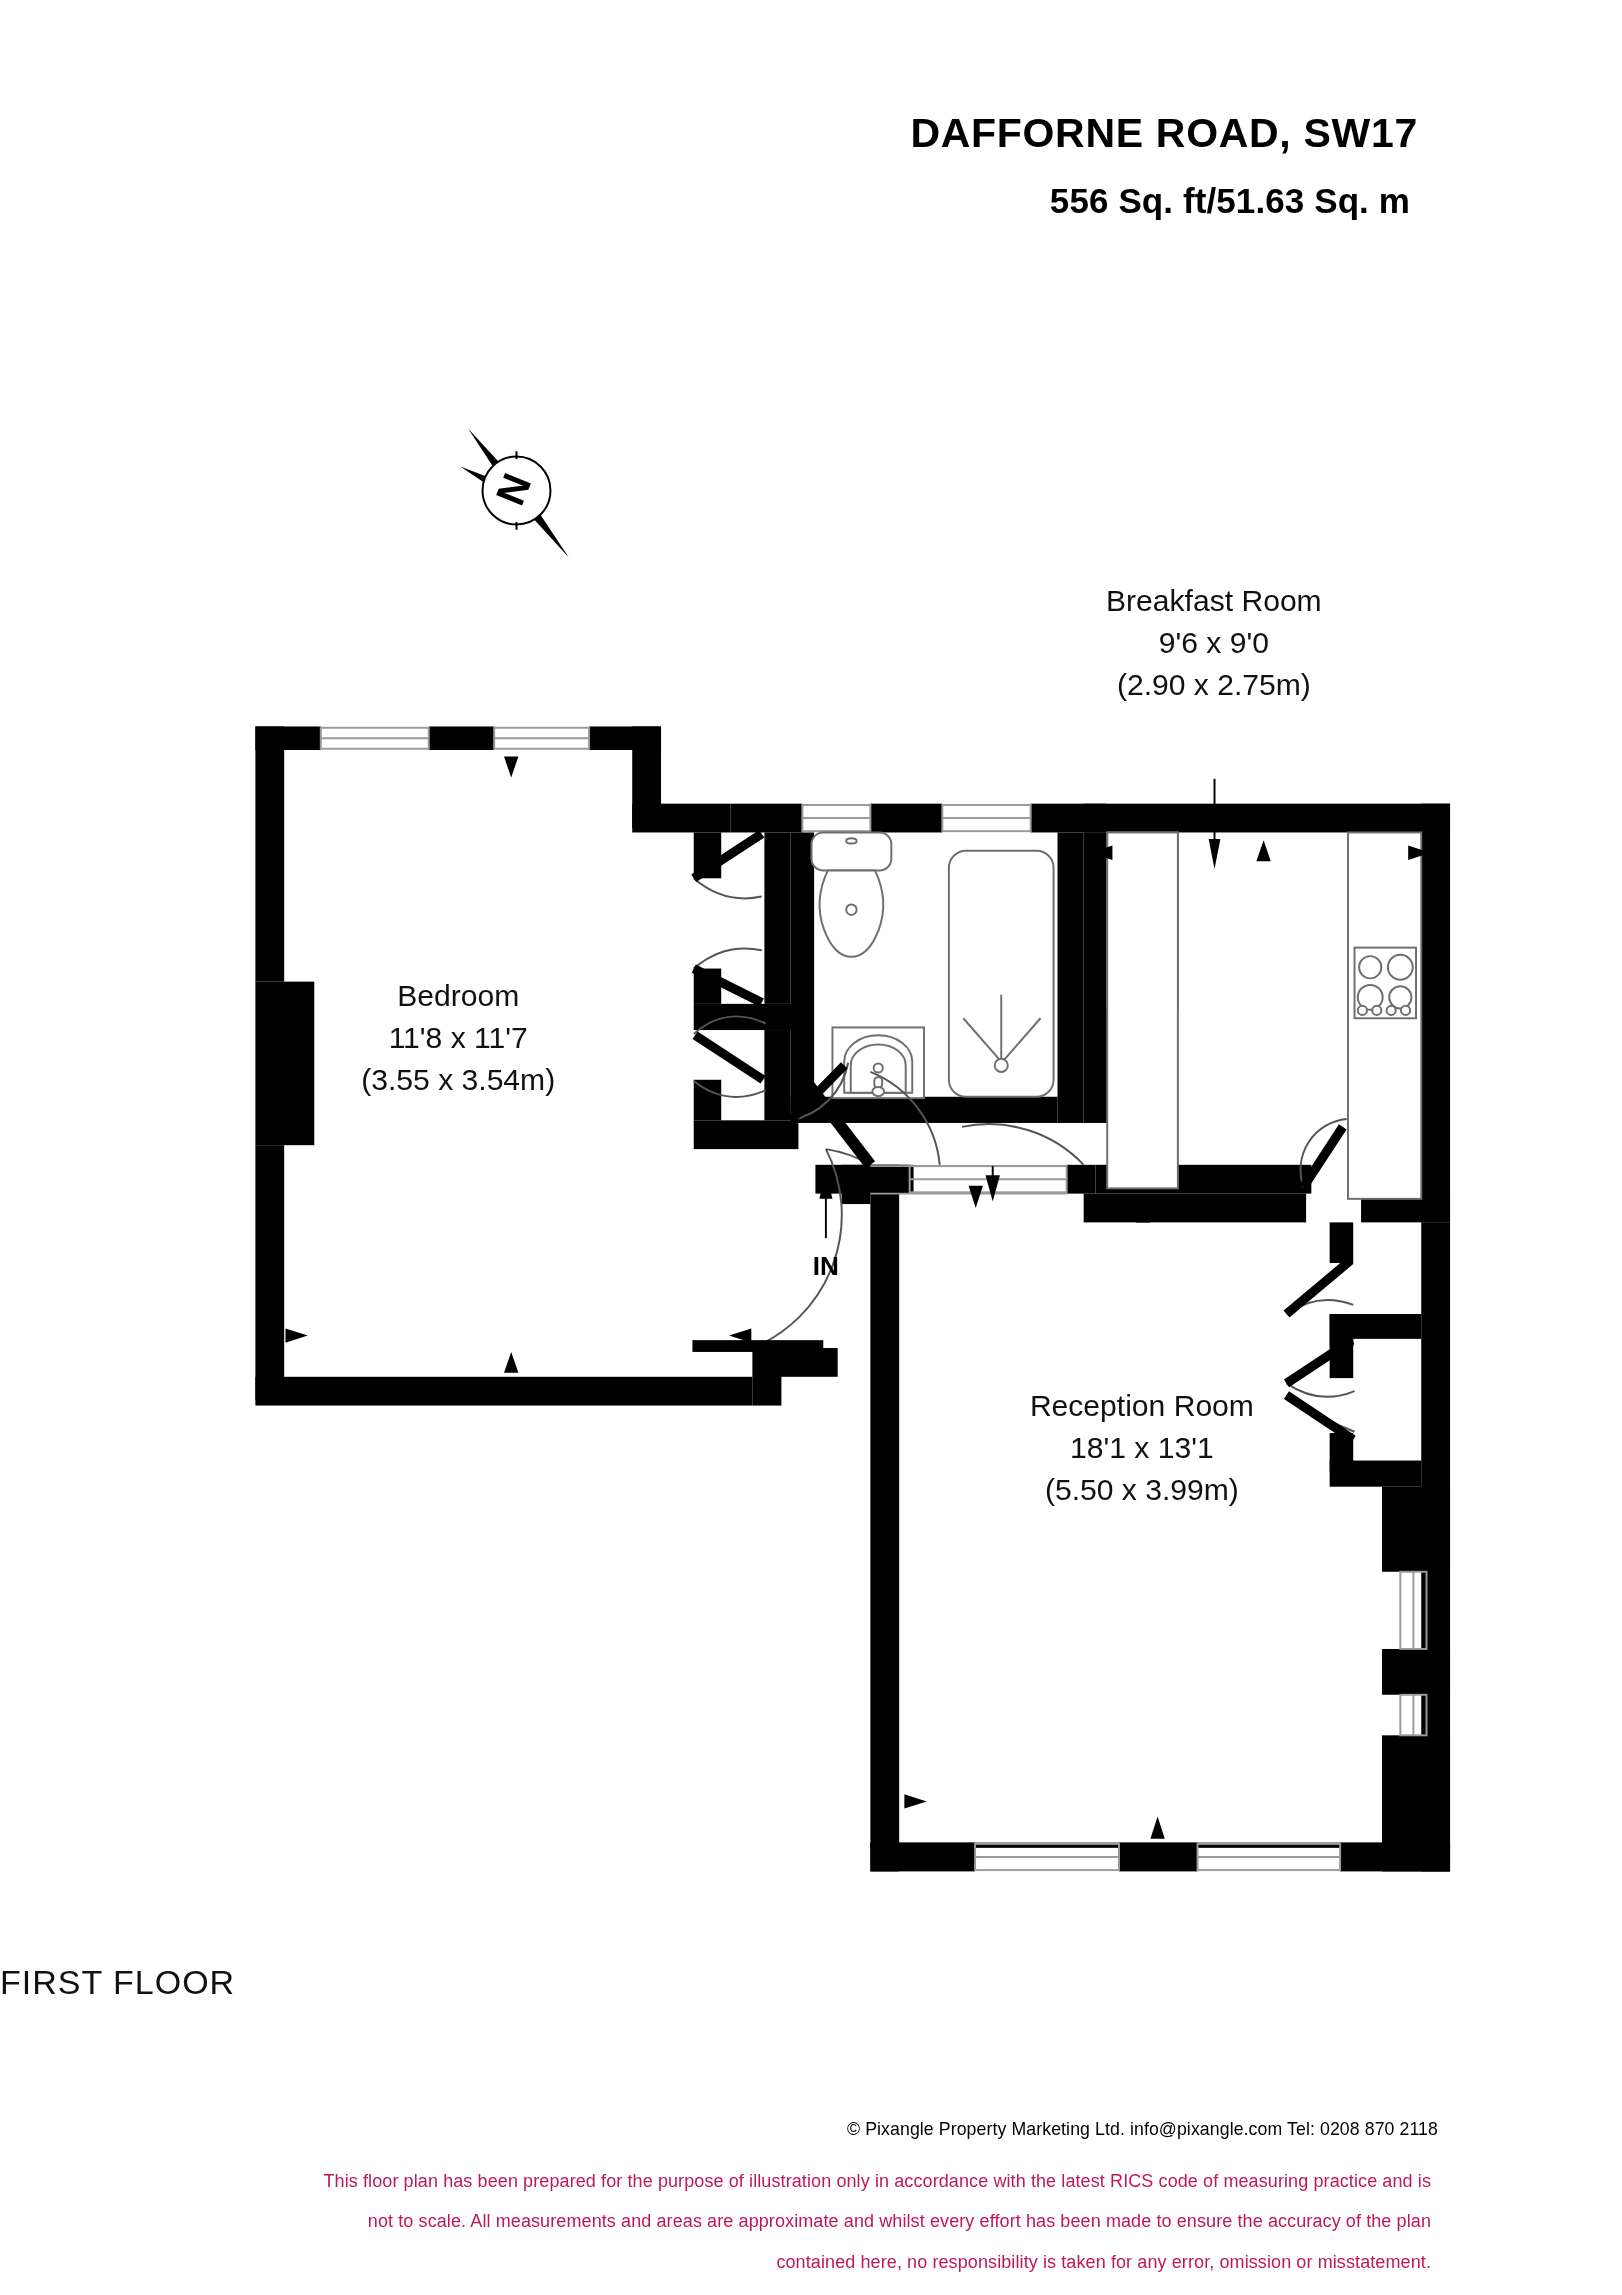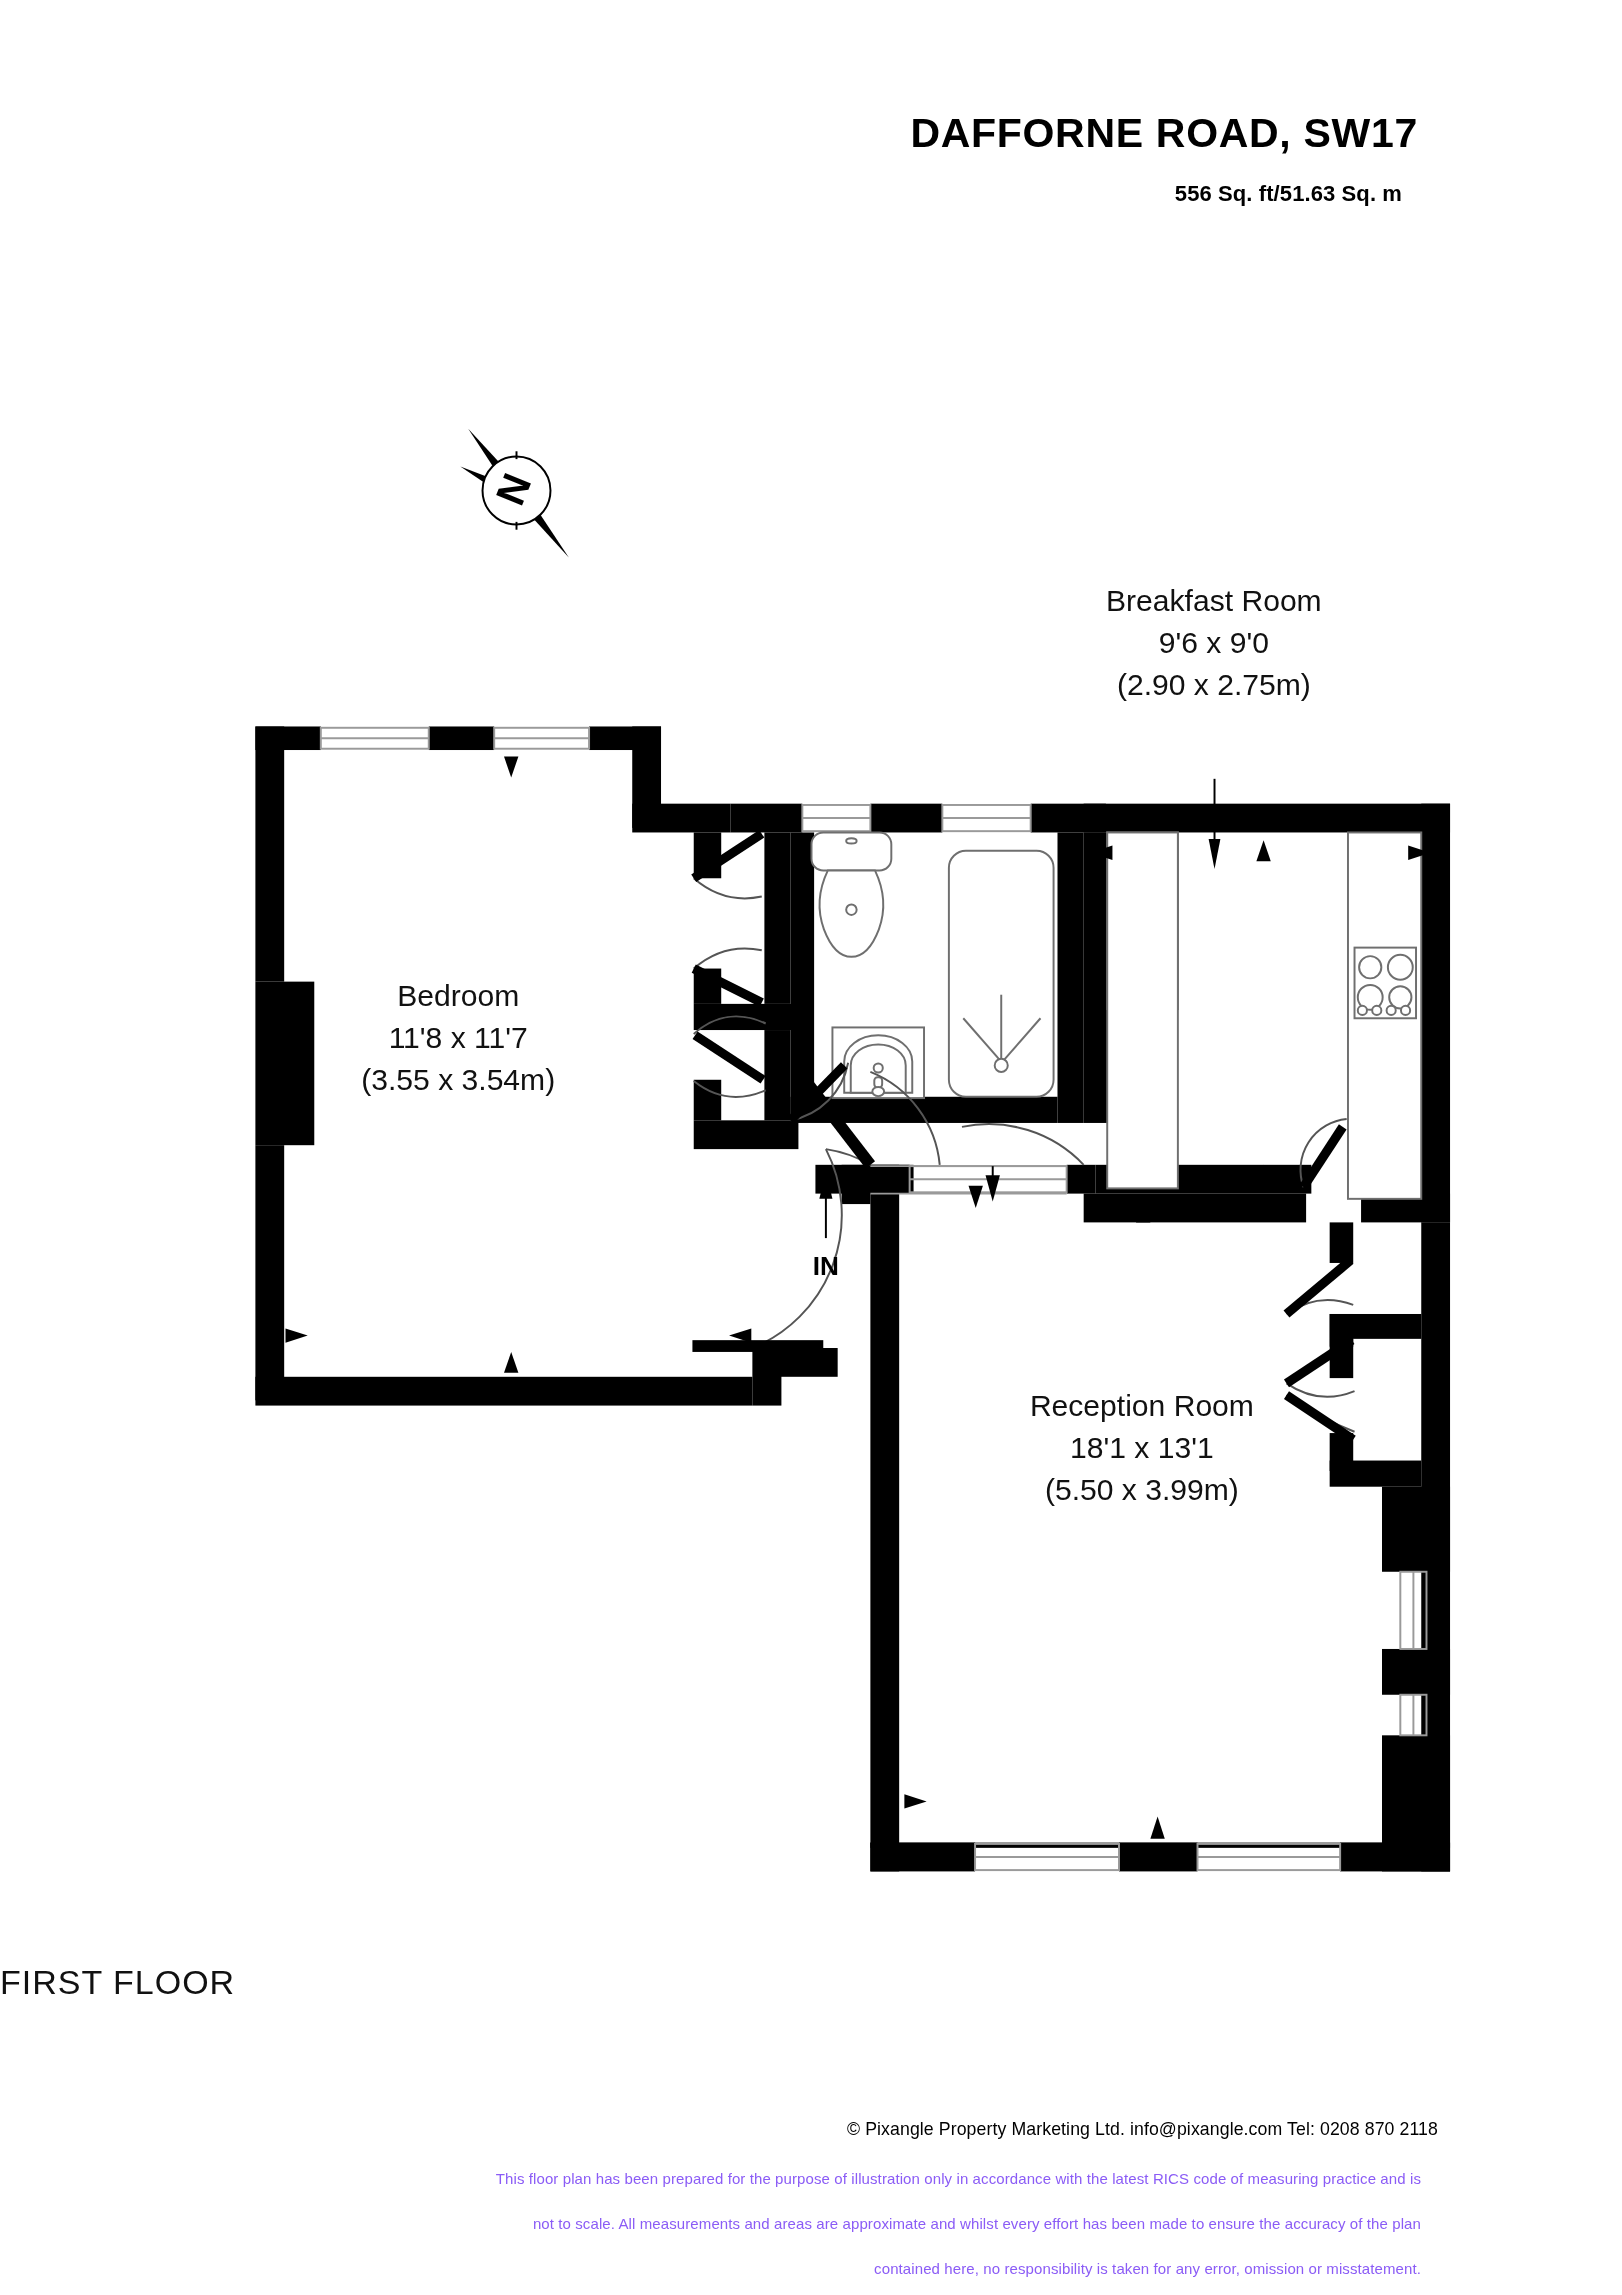--- a/index.html
+++ b/index.html
@@ -34,23 +34,23 @@
     font-family:"Liberation Sans", sans-serif;
     font-weight:normal;
     font-size:27.5px;
     letter-spacing:0.1px;
     margin:0 0 23.6px 0;
     color:#111;
   }
   .header .area{
     font-family:"Liberation Sans", sans-serif;
     font-weight:bold;
-    font-size:22px;
+    font-size:35px;
     letter-spacing:0.1px;
-    margin:16px;
+    margin:8px;
     color:#000;
   }
 
   
   .compass{position:absolute;left:425px;top:399px;width:183px;height:183px;}
 
   
   .plan-wrap{position:absolute;left:0px;top:576px;width:1623px;height:1387px;}
   .plan-svg{display:block;width:1623px;height:1387px;}
 
@@ -98,24 +98,24 @@
   }
   .copyline{
     font-family:"Liberation Sans", sans-serif;
     font-size:17.7px;
     color:#000;
     margin:0 0 25px 0;
     letter-spacing:0.1px;
   }
   .discl{
     font-family:"Liberation Sans", sans-serif;
-    font-size:15px;
+    font-size:18px;
     line-height:1.85;
-    color:#8b5cf6;
-    margin:17px;
+    color:#be185d;
+    margin:7px;
     letter-spacing:0.1px;
   }
 
   
   .logo{
     position:absolute;
     left:88px;
     top:2159px;
     width:281px;
   }

